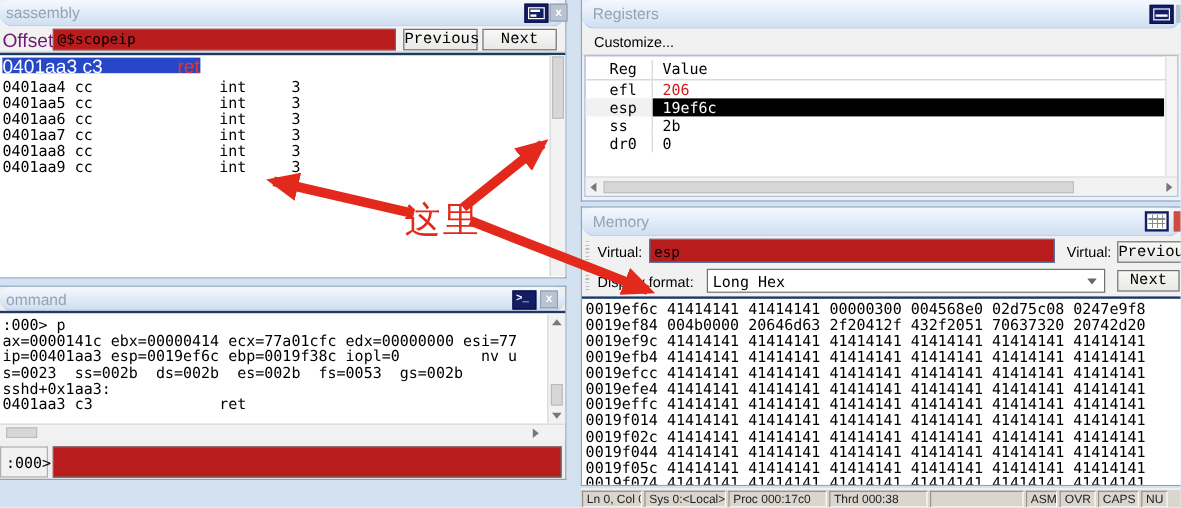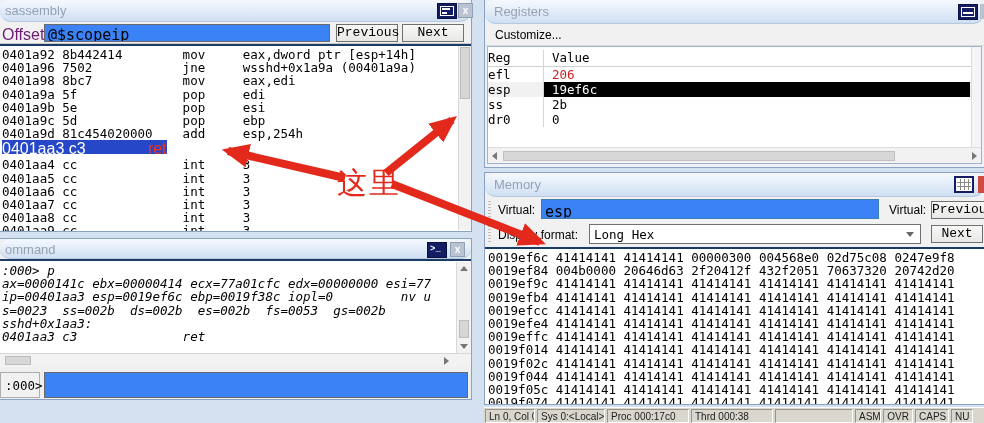--- a/index.html
+++ b/index.html
@@ -17,22 +17,22 @@
       border:1px solid #0a1040; }
   .winicon .inner { position:absolute; left:2px; top:2px; right:2px; bottom:2px;
       border:1px solid #fff; }
   .winicon .bar { position:absolute; left:4px; height:2px; background:#fff; }
   .closebtn { position:absolute; top:3px; width:15px; height:15px; background:#b9c3d2;
       border:1px solid #93a0b2; color:#fff; font-size:10px; font-weight:bold;
       text-align:center; line-height:13px; }
   .toolbar { position:absolute; left:0; right:0; background:#f1f1f1; }
   .btn { position:absolute; background:linear-gradient(#f8f8f7,#e9e8e6); border:1px solid #707070;
       font-family:"Liberation Mono", monospace; font-size:13px; text-align:center; }
-  .tinput { position:absolute; background:#3b82f6; border:1px solid #6a6a6a;
-      font-family:"DejaVu Sans Mono", monospace; font-size:15px; padding:1px 16px 0 3px;
+  .tinput { position:absolute; background:#b91c1c; border:1px solid #6a6a6a;
+      font-family:"DejaVu Sans Mono", monospace; font-size:12px; padding:1px 16px 0 3px;
       white-space:pre; overflow:hidden; }
   pre, .mono { font-family:"DejaVu Sans Mono", monospace; font-size:12.5px; line-height:13.2px;
       white-space:pre; }
 
   
   #dis { left:0; top:0; width:472px; height:232px; border-left:none; border-top:none; }
   #dis .toolbar { top:22px; height:22px; border-bottom:1px solid #c9c9c9; }
   #dis-offset-label { position:absolute; left:2px; top:4px; font-size:16px; color:#701a75; }
   #dis-offset-input { left:44px; top:2px; width:286px; height:18px; }
   #dis-prev { left:336px; top:2px; width:62px; height:18px; }
@@ -43,21 +43,21 @@
   .sel-line .sel-ret { color:#ff2e14; }
   #dis-vscroll { position:absolute; right:0; top:46px; width:13px; bottom:1px;
       background:#f2f2f2; border-left:1px solid #d8d8d8; }
   #dis-vthumb { position:absolute; left:1px; right:1px; top:1px; height:52px;
       background:#d7d7d7; border:1px solid #bcbcbc; }
 
   
   #cmd { left:0; top:238px; width:472px; height:162px; background:#efefef; border-left:none; }
   #cmd .titlebar { height:20px; }
   #cmd-out { position:absolute; left:0; top:20px; right:0; height:94px; background:#fff;
-      border-top:2px solid #1c3a66; padding:3px 0 0 2px; overflow:hidden;font-style:italic; }
+      border-top:2px solid #1c3a66; padding:3px 0 0 2px; overflow:hidden; }
   #cmd-vscroll { position:absolute; right:0; top:23px; width:15px; height:91px;
       background:#f2f2f2; border-left:1px solid #d8d8d8; }
   #cmd-vthumb { position:absolute; left:2px; right:2px; top:58px; height:18px;
       background:#d7d7d7; border:1px solid #bcbcbc; }
   #cmd-hscroll { position:absolute; left:0; right:0; top:114px; height:14px; background:#f2f2f2;
       border-top:1px solid #d8d8d8; }
   #cmd-hthumb { position:absolute; left:5px; top:2px; width:26px; height:9px;
       background:#d7d7d7; border:1px solid #bcbcbc; }
   #cmd-prompt-row { position:absolute; left:0; top:132px; right:0; height:28px; }
   #cmd-prompt { position:absolute; left:0; top:1px; width:40px; height:26px; background:#f1f1f1;
@@ -69,21 +69,21 @@
   #regs { left:484px; top:0; width:500px; height:168px; border-right:none; border-top:none; }
   #regs .titlebar { height:24px; }
   #regs-customize { position:absolute; left:0; top:24px; right:0; height:22px; background:#f1f1f1;
       font-size:12px; color:#000; padding:4px 0 0 10px; border-bottom:1px solid #dcdcdc; }
   #regs-table { position:absolute; left:2px; top:46px; right:2px; height:118px; background:#fff;
       border:1px solid #9db2cc; }
   .reg-hdr { display:flex; height:20px; border-bottom:1px solid #d0d0d0;
       font-family:"DejaVu Sans Mono", monospace; font-size:12.5px; padding-top:3px; }
   .reg-row { display:flex; height:15px; font-family:"DejaVu Sans Mono", monospace;
       font-size:12.5px; }
-  .reg-name { width:56px; padding-left:0; border-right:1px solid #d6d6d6; }
+  .reg-name { width:56px; padding-left:20px; border-right:1px solid #d6d6d6; }
   .reg-val { flex:1; padding-left:8px; margin-right:11px; }
   .reg-row.selected { background:#f1f1f1; }
   .reg-row.selected .reg-val { background:#000; color:#fff; }
   .reg-val.red { color:#cf1d1d; }
   #regs-vscroll { position:absolute; right:0; top:0; width:10px; bottom:16px;
       background:#f5f5f5; border-left:1px solid #ddd; }
   #regs-hscroll { position:absolute; left:0; right:0; bottom:0; height:16px; background:#f2f2f2;
       border-top:1px solid #ddd; }
   #regs-hthumb { position:absolute; left:15px; top:3px; width:392px; height:10px;
       background:#d7d7d7; border:1px solid #c0c0c0; }
@@ -152,27 +152,20 @@
       </span>
       <span class="closebtn" style="left:458px;">x</span>
     </div>
     <div class="toolbar">
       <span id="dis-offset-label">Offset:</span>
       <div id="dis-offset-input" class="tinput">@$scopeip</div>
       <div id="dis-prev" class="btn">Previous</div>
       <div id="dis-next" class="btn">Next</div>
     </div>
     <div id="dis-code">
-      <pre>0401a92 8b442414        mov     eax,dword ptr [esp+14h]
-0401a96 7502            jne     wsshd+0x1a9a (00401a9a)
-0401a98 8bc7            mov     eax,edi
-0401a9a 5f              pop     edi
-0401a9b 5e              pop     esi
-0401a9c 5d              pop     ebp
-0401a9d 81c454020000    add     esp,254h</pre>
       <div class="sel-line"><span class="sel-left" style="white-space:pre;">0401aa3 c3              </span><span class="sel-ret" style="white-space:pre;">ret</span></div>
       <pre>0401aa4 cc              int     3
 0401aa5 cc              int     3
 0401aa6 cc              int     3
 0401aa7 cc              int     3
 0401aa8 cc              int     3
 0401aa9 cc              int     3</pre>
     </div>
     <div id="dis-vscroll">
       <div id="dis-vthumb"></div>

